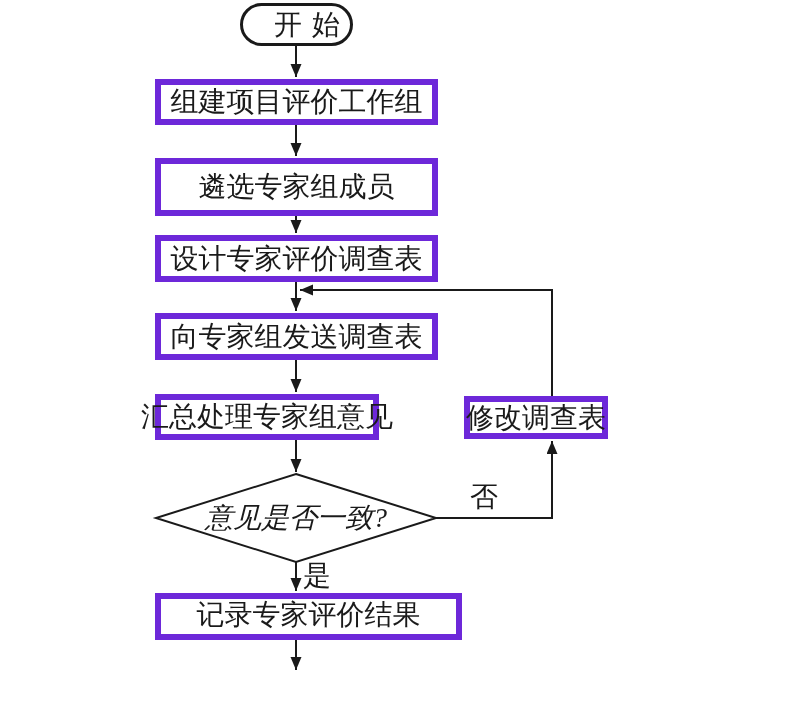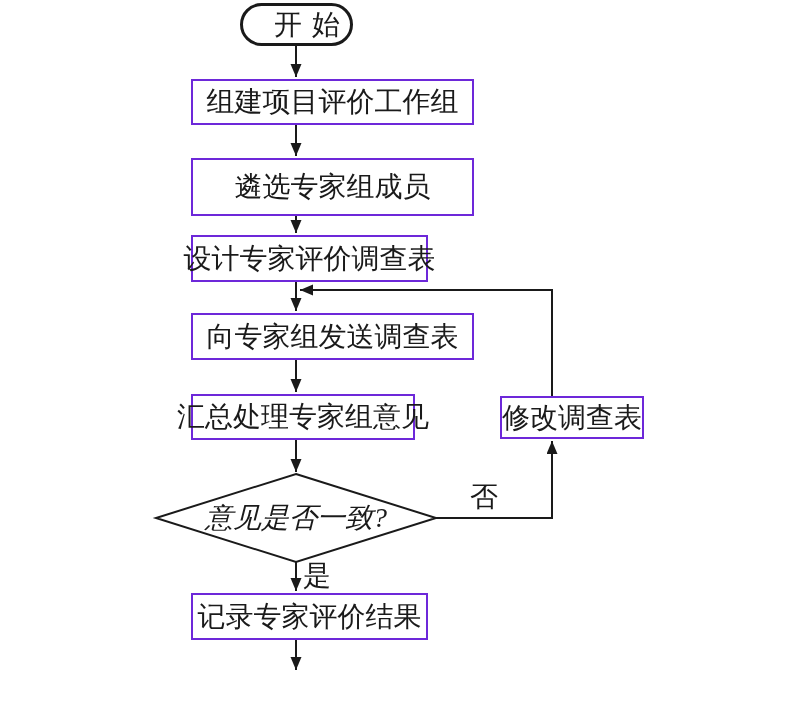--- a/index.html
+++ b/index.html
@@ -28,22 +28,21 @@
     box-sizing: border-box;
     background: #ffffff;
     display: flex;
     align-items: center;
     justify-content: center;
     font-size: 28px;
     line-height: 1;
     white-space: nowrap;
   }
   .process {
-    border: 2px solid #6d28d9;
-    margin-left: 36px;
+    border: 6px solid #6d28d9;
   }
   .terminator {
     border: 3px solid #1a1a1a;
     border-radius: 23px;
   }
   .terminator .lbl {
     letter-spacing: 10px;
     margin-right: -10px;
     margin-left: 21px;
   }
@@ -98,39 +97,39 @@
   </div>
 
   <div class="node process" style="left:155px; top:79px; width:283px; height:46px;">
     <span class="lbl">组建项目评价工作组</span>
   </div>
 
   <div class="node process" style="left:155px; top:158px; width:283px; height:58px;">
     <span class="lbl">遴选专家组成员</span>
   </div>
 
-  <div class="node process" style="left:155px; top:235px; width:237px; height:47px;justify-content:center;">
+  <div class="node process" style="left:155px; top:235px; width:283px; height:47px;justify-content:center;">
     <span class="lbl">设计专家评价调查表</span>
   </div>
 
   <div class="node process" style="left:155px; top:313px; width:283px; height:47px;">
     <span class="lbl">向专家组发送调查表</span>
   </div>
 
   <div class="node process" style="left:155px; top:394px; width:224px; height:46px;">
     <span class="lbl">汇总处理专家组意见</span>
   </div>
 
   <div class="diamond-label" style="left:156px; top:500px; width:280px; height:36px;">意见是否一致?</div>
 
   <div class="node process" style="left:464px; top:396px; width:144px; height:43px;">
     <span class="lbl">修改调查表</span>
   </div>
 
-  <div class="node process" style="left:155px; top:593px; width:237px; height:47px;">
+  <div class="node process" style="left:155px; top:593px; width:307px; height:47px;font-family:Liberation Mono, monospace;">
     <span class="lbl">记录专家评价结果</span>
   </div>
 
 
   <div class="edge-label" style="left:303px; top:562px;">是</div>
 
   <div class="edge-label" style="left:470px; top:483px;">否</div>
 
 </div>
 

